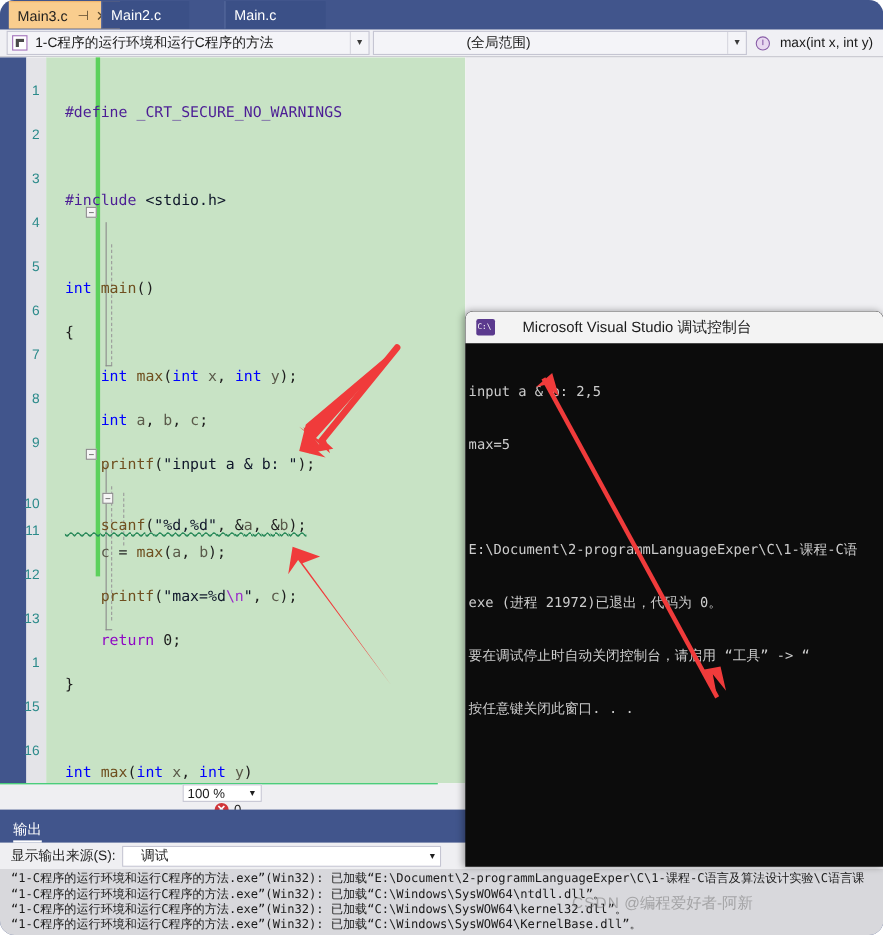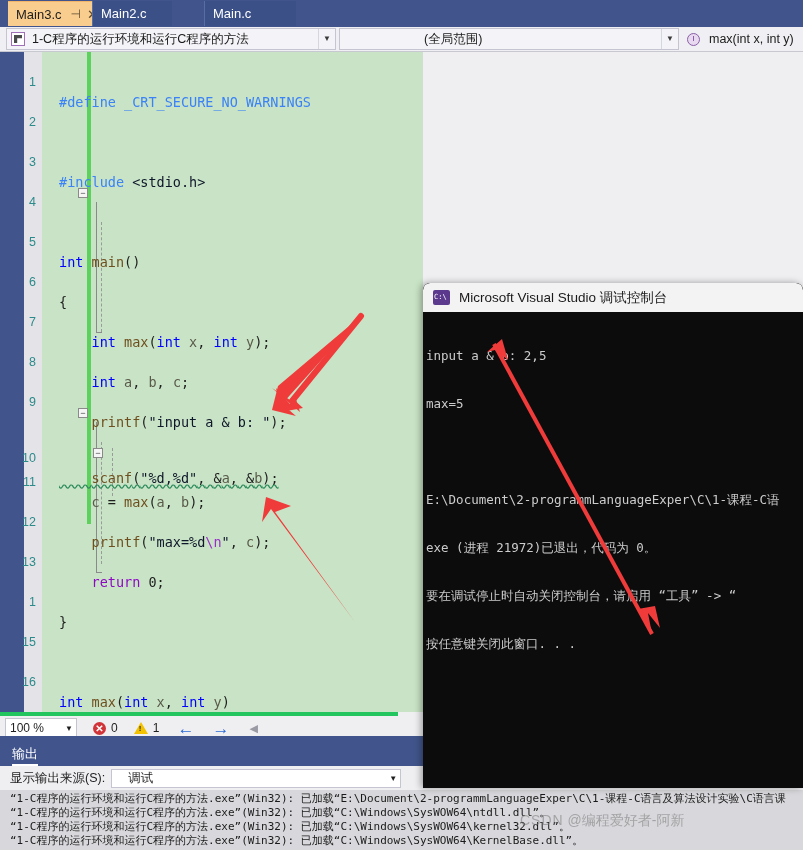--- a/index.html
+++ b/index.html
@@ -7,20 +7,21 @@
     width: 803px; height: 850px;
     overflow: hidden;
     background: #ffffff;
     font-family: "Liberation Sans", sans-serif;
   }
   #root {
     position: relative;
     width: 803px; height: 850px;
     background: #efeff2;
     overflow: hidden;
+    border-radius: 13px;
   }
 
   
   .tabbar {
     position: absolute; left: 0; top: 0;
     width: 803px; height: 27px;
     background: #41558c;
   }
   .tab {
     position: absolute; top: 1px; height: 25px;
@@ -160,21 +161,21 @@
     text-align: right;
     color: #2b8a8a;
     font-family: "Liberation Sans", sans-serif;
     font-size: 12.5px;
   }
   .ctext { position: absolute; left: 17px; }
 
   
   .k   { color: #0000ff; }       
   .kp  { color: #8f08c4; }       
-  .pp  { color: #3b82f6; margin-top: 16px; }       
+  .pp  { color: #4c1d95; margin-top: 16px; }       
   .str { color: #0f172a; }       
   .esc { color: #9b30c9; }
   .fn  { color: #6f4f1f; }       
   .id  { color: #1e1e1e; }
   .num { color: #1e1e1e; }
   .var { color: #5a5a4a; }
   .sq  { text-decoration: underline wavy #2a8a5a; text-decoration-skip-ink: none; }
 
   .fold {
     position: absolute; left: 3px; top: 5px;
@@ -195,23 +196,23 @@
     border-left: 1px solid #8a8a8a;
     border-bottom: 1px solid #8a8a8a;
     width: 5px;
   }
 
   
   .editor-status {
     position: absolute; left: 0; top: 712px;
     width: 398px; height: 24px;
     background: #efeff2;
-    border-top: 4px solid #22c55e;
-    display: flex; align-items: center;
-    font-size: 12px; color: #1e1e1e;
+    border-top: 1px solid #22c55e;
+    display: flex; align-items: center;
+    font-size: 12px; color: #1e1e1e; flex-direction: column;
   }
   .zoom-combo {
     width: 72px; height: 20px; margin-left: 5px;
     background: #ffffff; border: 1px solid #c5c5d2;
     display: flex; align-items: center;
     box-sizing: border-box;
     font-size: 12px;
   }
   .zoom-combo span.zv { padding-left: 4px; flex: 1; }
   .zoom-combo span.za { font-size: 8px; width: 14px; text-align: center; }
@@ -295,20 +296,21 @@
     border-top-right-radius: 7px;
     box-shadow: -2px 0 7px rgba(0,0,0,0.35);
     overflow: hidden;
   }
   .console-titlebar {
     height: 29px; width: 100%;
     background: #f3f3f3;
     display: flex; align-items: center;
     border-top-left-radius: 7px;
     border-top-right-radius: 7px;
+    gap: 16px;
   }
   .console-icon {
     width: 17px; height: 15px;
     margin-left: 10px; margin-right: 9px;
     background: #5b3a8e;
     border-radius: 2px;
     position: relative;
     flex: none;
   }
   .console-icon::after {

